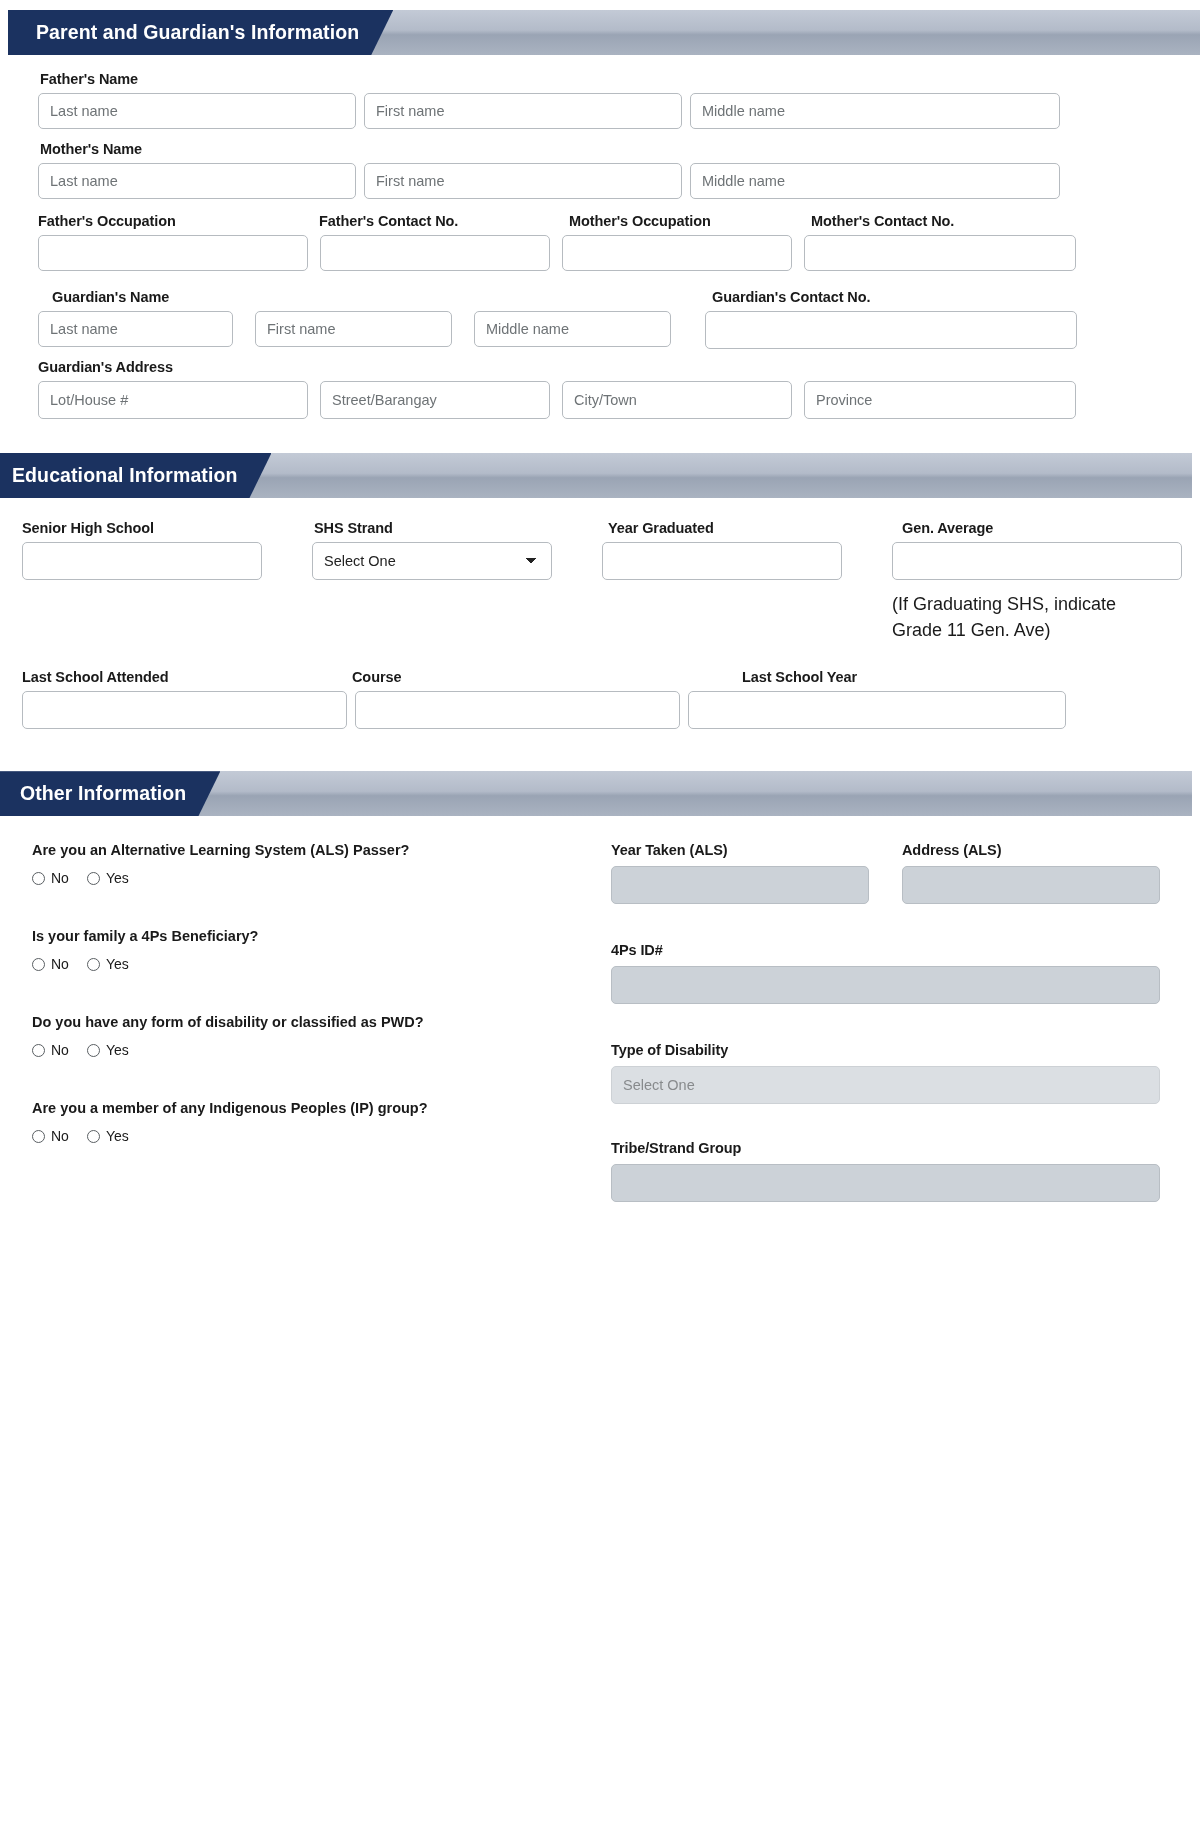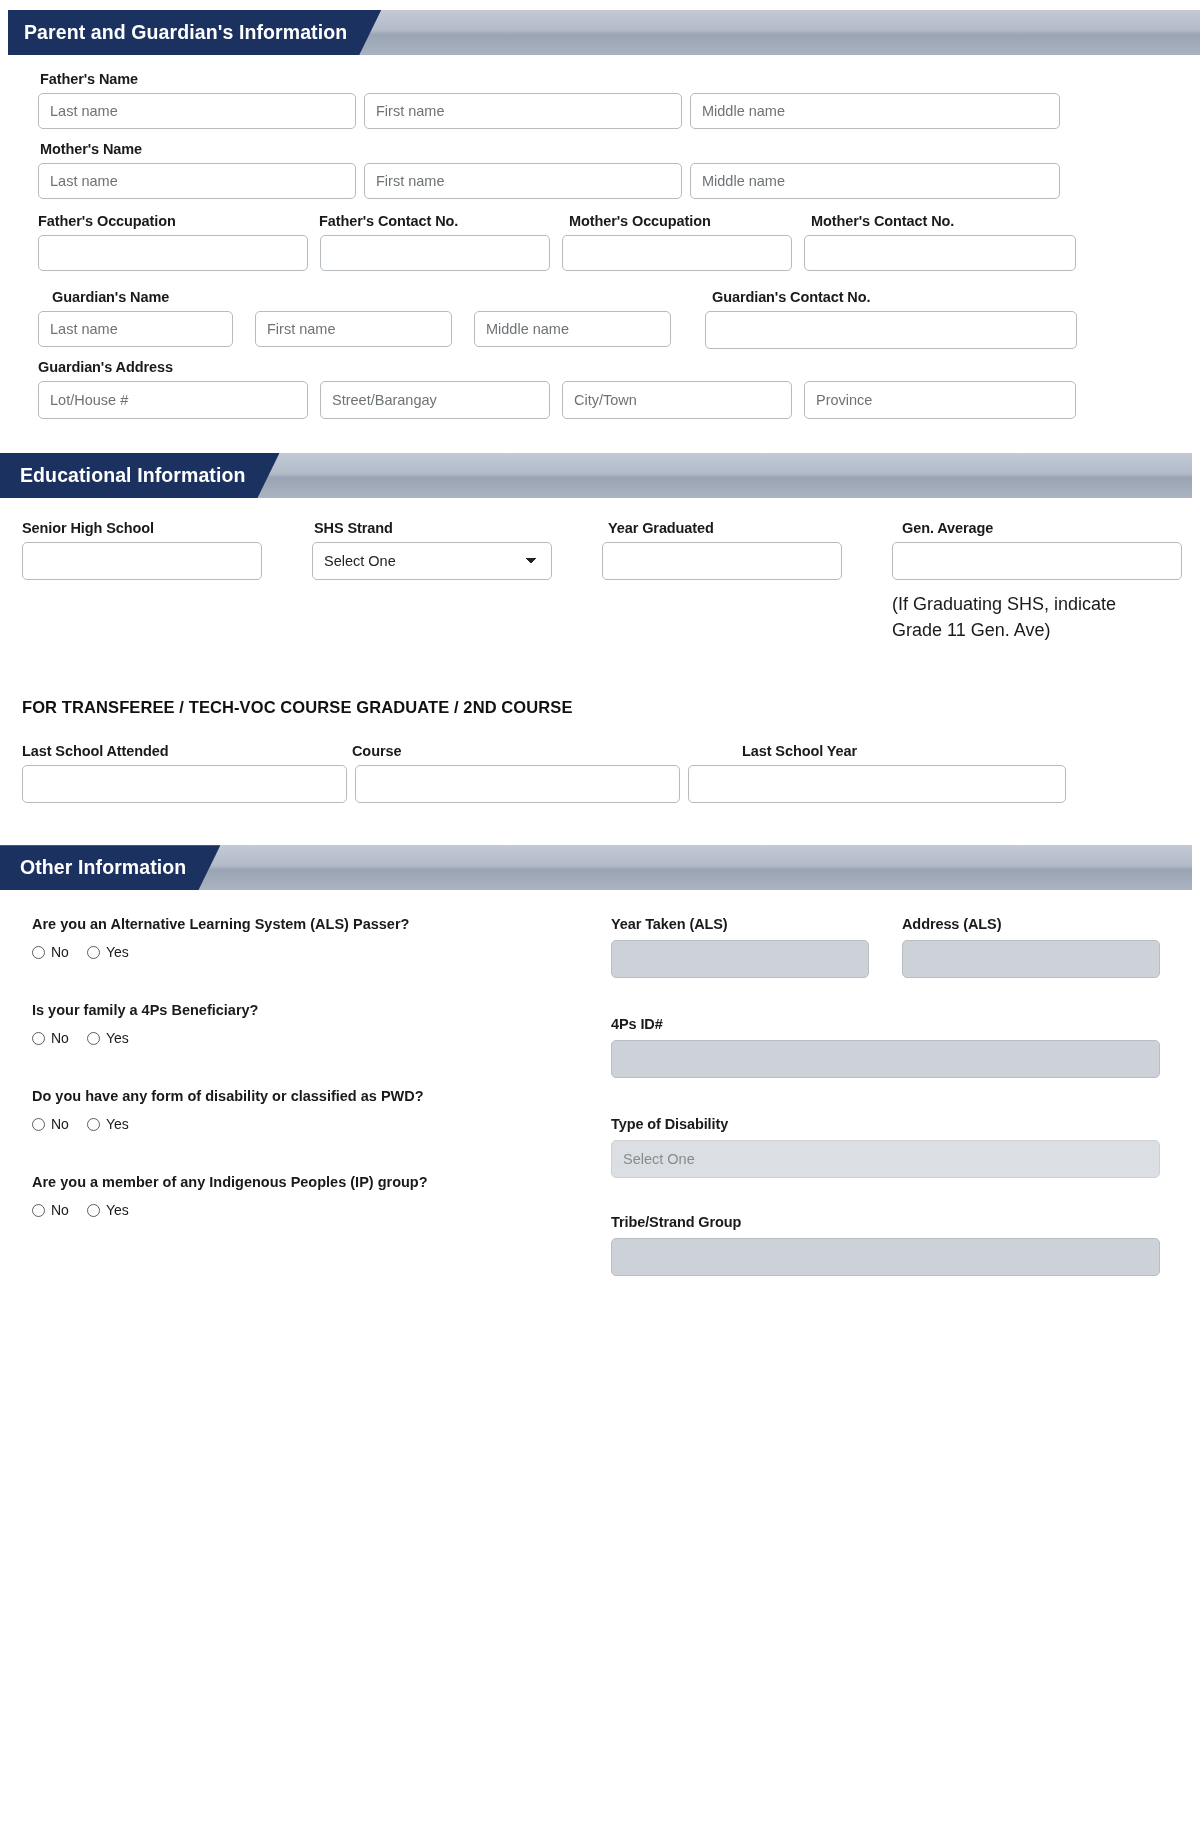--- a/index.html
+++ b/index.html
@@ -41,21 +41,21 @@
     letter-spacing: 0.1px;
     display: flex;
     align-items: center;
     padding: 0 34px 0 18px;
     position: relative;
     height: 100%;
     clip-path: polygon(0 0, 100% 0, calc(100% - 22px) 100%, 0 100%);
     white-space: nowrap;
   }
   .banner.indent { margin-left: 8px; width: 1192px; }
-  .banner.indent .tab { padding-left: 16px; }
+  .banner.indent .tab { padding-left: 28px; }
 
   
   .section-body { padding: 0 0 0 0; }
   .lbl {
     font-size: 14.5px;
     font-weight: bold;
     color: #1a1a1a;
     letter-spacing: -0.1px;
     white-space: nowrap;
   }
@@ -214,21 +214,21 @@
       <div style="width:230px;">
         <input class="fld tall" type="text" placeholder="City/Town" style="">
       </div>
       <div style="width:272px;">
         <input class="fld tall" type="text" placeholder="Province" style="">
       </div>
     </div>
   </div>
 
   <div class="banner" style="width:1192px; margin-top:4px;">
-    <div class="tab" style="padding-left:20px;">Educational Information</div>
+    <div class="tab" style="padding-left:12px;">Educational Information</div>
   </div>
 
   <div class="section-body" style="padding:22px 0 0 0;">
 
     <div class="row" style="margin-left:22px; margin-bottom:6px;">
       <div style="width:292px;" class="lbl">Senior High School</div>
       <div style="width:294px;" class="lbl">SHS Strand</div>
       <div style="width:294px;" class="lbl">Year Graduated</div>
       <div class="lbl">Gen. Average</div>
     </div>
@@ -244,21 +244,20 @@
       </div>
       <div style="width:240px; margin-left:50px;">
         <input class="fld tall" type="text" style="">
       </div>
       <div style="width:290px; margin-left:50px;">
         <input class="fld tall" type="text" style="">
         <div class="note" style="margin-top:11px;">(If Graduating SHS, indicate Grade 11 Gen. Ave)</div>
       </div>
     </div>
 
-    <div class="subhead" style="margin:55px 0 0 22px;">FOR TRANSFEREE / TECH-VOC COURSE GRADUATE / 2ND COURSE</div>
 
     <div class="row" style="margin-left:22px; margin-top:26px; margin-bottom:6px;">
       <div style="width:330px;" class="lbl">Last School Attended</div>
       <div style="width:390px;" class="lbl">Course</div>
       <div class="lbl">Last School Year</div>
     </div>
 
     <div class="row" style="margin-left:22px; gap:0;">
       <div style="width:325px;">
         <input class="fld tall" type="text" style="">

